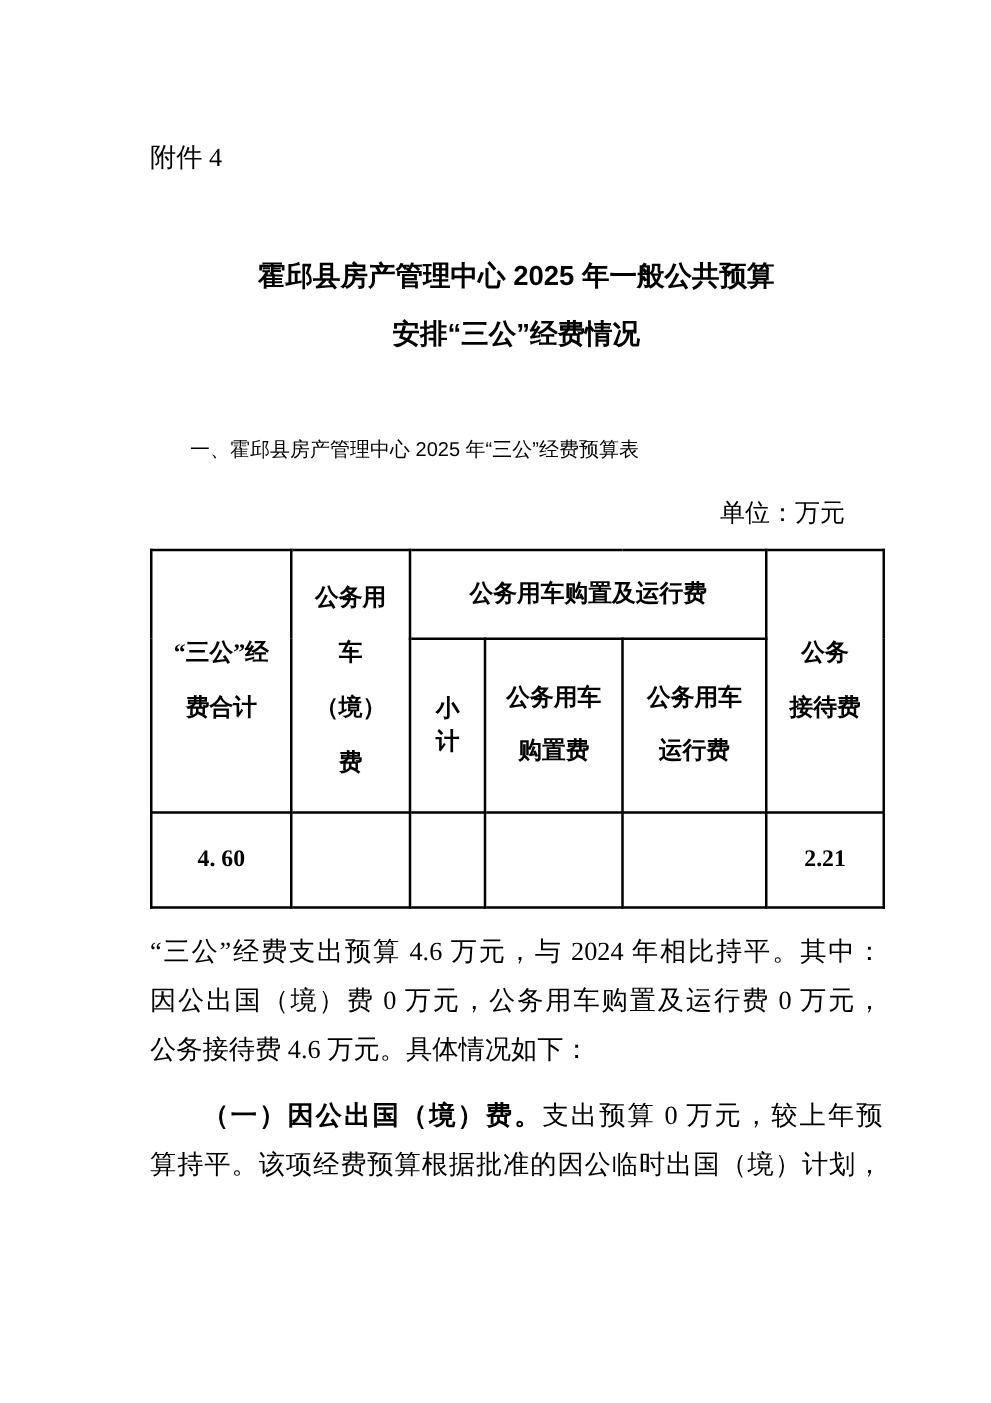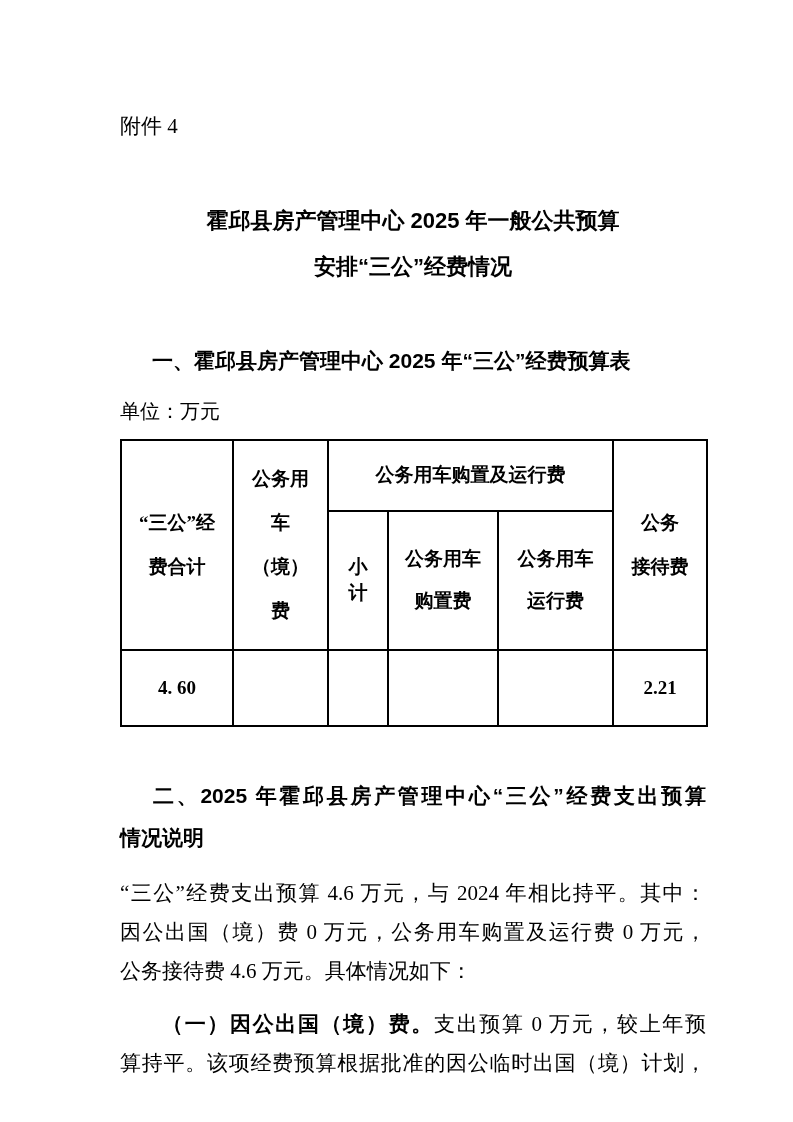--- a/index.html
+++ b/index.html
@@ -28,30 +28,31 @@
   .title {
     margin-top: 58px;
     font-size: 22px;
     line-height: 46px;
     font-weight: bold;
     text-align: center;
     font-family: "Liberation Sans", "DejaVu Sans", sans-serif;
   }
   .sec1 {
     margin-top: 56px;
-    font-size: 21px;
+    font-size: 16px;
     line-height: 30px;
-    font-weight: bold;
+    font-weight: normal;
     padding-left: 32px;
     font-family: "Liberation Sans", "DejaVu Sans", sans-serif;
   }
   .unit {
     margin-top: 21px;
     font-size: 20px;
     line-height: 28px;
+    text-align: right;
     padding-right: 30px;
   }
   table.budget {
     margin-top: 14px;
     border-collapse: collapse;
     table-layout: fixed;
     width: 586px;
     font-family: "Liberation Serif", "DejaVu Serif", serif;
   }
   table.budget td {
@@ -145,24 +146,20 @@
           <td class="num">4. 60</td>
           <td class="num"></td>
           <td class="num"></td>
           <td class="num"></td>
           <td class="num"></td>
           <td class="num num-right">2.21</td>
         </tr>
       </tbody>
     </table>
 
-    <div class="sec2">
-      <div class="indent-h just">二、2025 年霍邱县房产管理中心“三公”经费支出预算</div>
-      <div>情况说明</div>
-    </div>
 
     <div class="para1">
       <div class="pline just">“三公”经费支出预算 4.6 万元，与 2024 年相比持平。其中：</div>
       <div class="pline just">因公出国（境）费 0 万元，公务用车购置及运行费 0 万元，</div>
       <div class="pline">公务接待费 4.6 万元。具体情况如下：</div>
     </div>
 
     <div class="para2">
       <div class="pline indent2 just">
         <span class="lead-bold">（一）因公出国（境）费。</span><span>支出预算 0 万元，较上年预</span>

